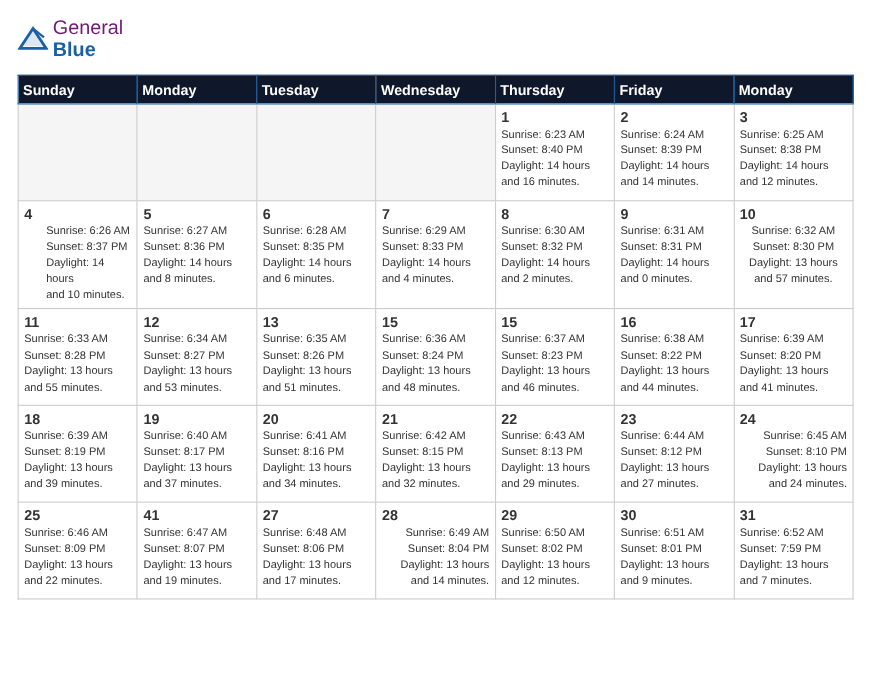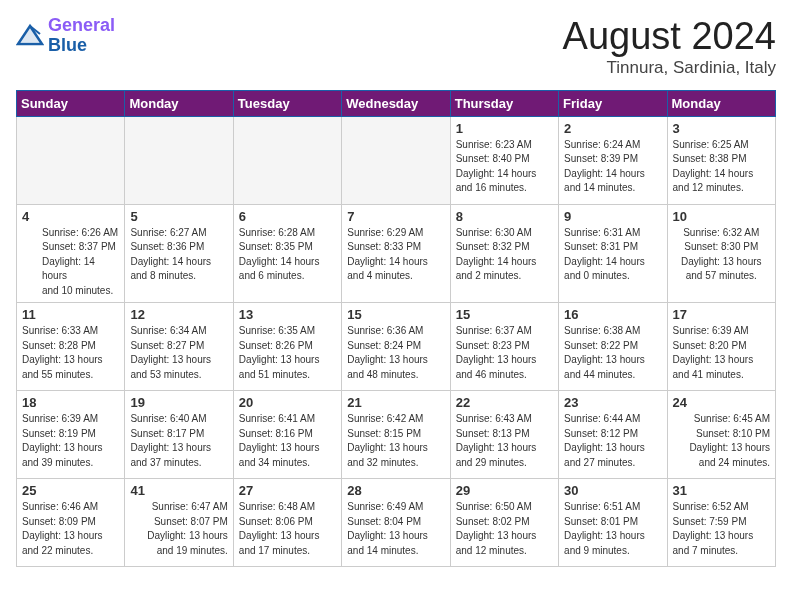--- a/index.html
+++ b/index.html
@@ -20,22 +20,22 @@
       display: flex;
       align-items: center;
     }
     .logo-text {
       display: flex;
       flex-direction: column;
       line-height: 1.1;
     }
     .logo-general {
       font-size: 18px;
-      font-weight: bold;
-      color: #8b5cf6;
+      font-weight: normal;
+      color: #701a75;
     }
     .logo-blue {
       font-size: 18px;
       font-weight: bold;
       color: #1a5fa8;
     }
     .logo-icon {
       width: 28px;
       height: 28px;
       margin-right: 4px;
@@ -52,21 +52,21 @@
     .location-title {
       font-size: 17px;
       color: #444;
     }
     table {
       width: 100%;
       border-collapse: collapse;
       table-layout: fixed;
     }
     th {
-      background-color: #701a75;
+      background-color: #0f172a;
       color: #fff;
       font-size: 13px;
       font-weight: bold;
       padding: 5px 4px;
       text-align: left;
       border: 1px solid #1a5fa8;
     }
     td {
       border: 1px solid #ccc;
       vertical-align: top;
@@ -101,24 +101,20 @@
       <rect x="0" y="0" width="28" height="28" fill="none"></rect>
       <polygon points="14,4 26,22 2,22" fill="none" stroke="#1a5fa8" stroke-width="2.5"></polygon>
       <polygon points="14,6 24,20 4,20" fill="#1a5fa8" opacity="0.15"></polygon>
       <line x1="14" y1="4" x2="24" y2="12" stroke="#1a5fa8" stroke-width="2"></line>
     </svg>
     <div class="logo-text">
       <span class="logo-general">General</span>
       <span class="logo-blue">Blue</span>
     </div>
   </div>
-  <div class="title-block">
-    <div class="month-title">August 2024</div>
-    <div class="location-title">Tinnura, Sardinia, Italy</div>
-  </div>
 </div>
 
 <table>
   <thead>
     <tr>
     <th>Sunday</th>
         <th>Monday</th>
         <th>Tuesday</th>
         <th>Wednesday</th>
         <th>Thursday</th>
@@ -310,35 +306,35 @@
       <tr>
         <td>
           <span class="day-number">25</span>
           <div class="day-info" style="white-space: pre-line;">Sunrise: 6:46 AM
 Sunset: 8:09 PM
 Daylight: 13 hours
 and 22 minutes.</div>
         </td>
         <td>
           <span class="day-number">41</span>
-          <div class="day-info" style="white-space: pre-line; text-align: right;">Sunrise: 6:47 AM
+          <div class="day-info" style="white-space: pre-line;">Sunrise: 6:47 AM
 Sunset: 8:07 PM
 Daylight: 13 hours
 and 19 minutes.</div>
         </td>
         <td>
           <span class="day-number">27</span>
           <div class="day-info" style="white-space: pre-line;">Sunrise: 6:48 AM
 Sunset: 8:06 PM
 Daylight: 13 hours
 and 17 minutes.</div>
         </td>
         <td>
           <span class="day-number">28</span>
-          <div class="day-info" style="white-space: pre-line;">Sunrise: 6:49 AM
+          <div class="day-info" style="white-space: pre-line; text-align: right;">Sunrise: 6:49 AM
 Sunset: 8:04 PM
 Daylight: 13 hours
 and 14 minutes.</div>
         </td>
         <td>
           <span class="day-number">29</span>
           <div class="day-info" style="white-space: pre-line;">Sunrise: 6:50 AM
 Sunset: 8:02 PM
 Daylight: 13 hours
 and 12 minutes.</div>

